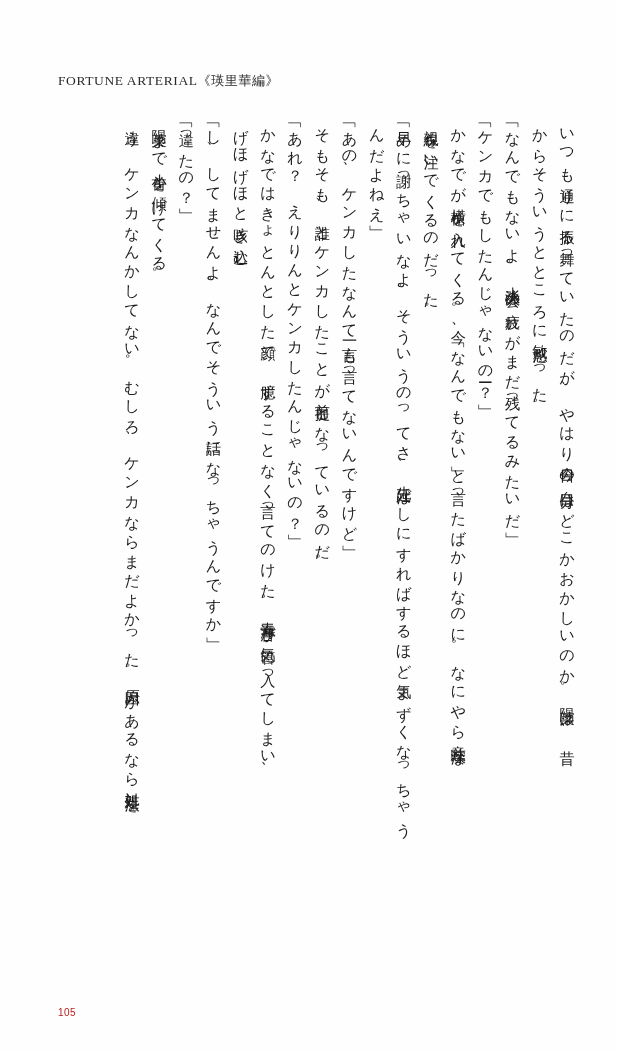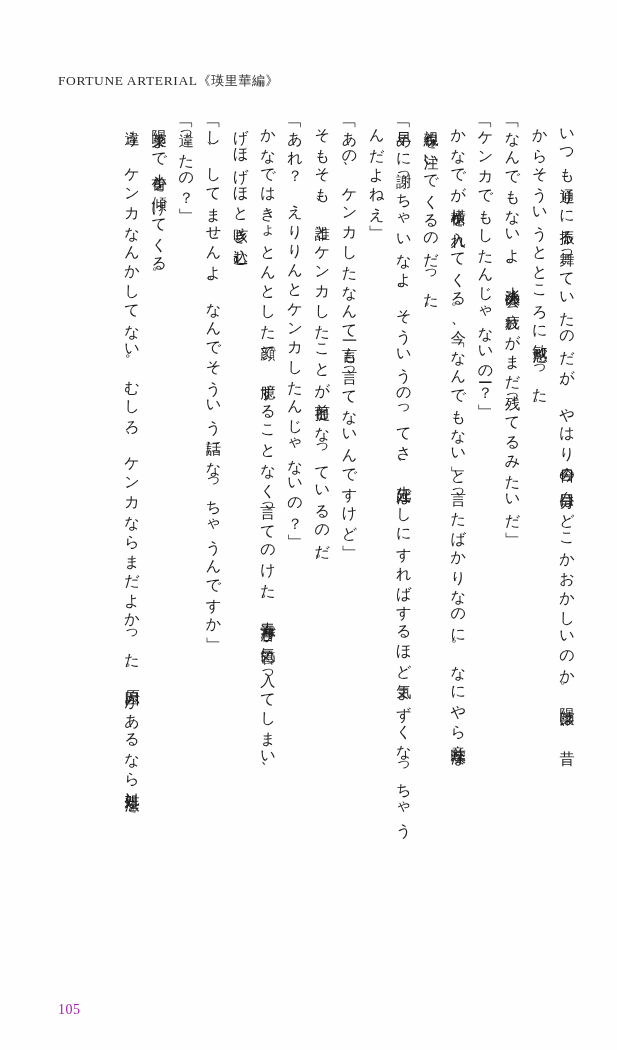--- a/index.html
+++ b/index.html
@@ -69,23 +69,23 @@
     flex: 0 0 27.2px;
     color: #1c1c1c;
     white-space: nowrap;
     overflow: visible;
   }
 
   .page-number {
     position: absolute;
     left: 58px;
     bottom: 32px;
-    font-family: Liberation Serif, serif;
-    font-size: 14px;
-    color: #a21caf;
+    font-family: Liberation Sans, sans-serif;
+    font-size: 10px;
+    color: #b91c1c;
     letter-spacing: 0.5px;
   }
 </style>
 </head>
 <body>
 
 <div class="page">
 
   <div class="running-head">
     <span class="rh-title">FORTUNE ARTERIAL</span><span class="rh-sub">《瑛里華編》</span>

